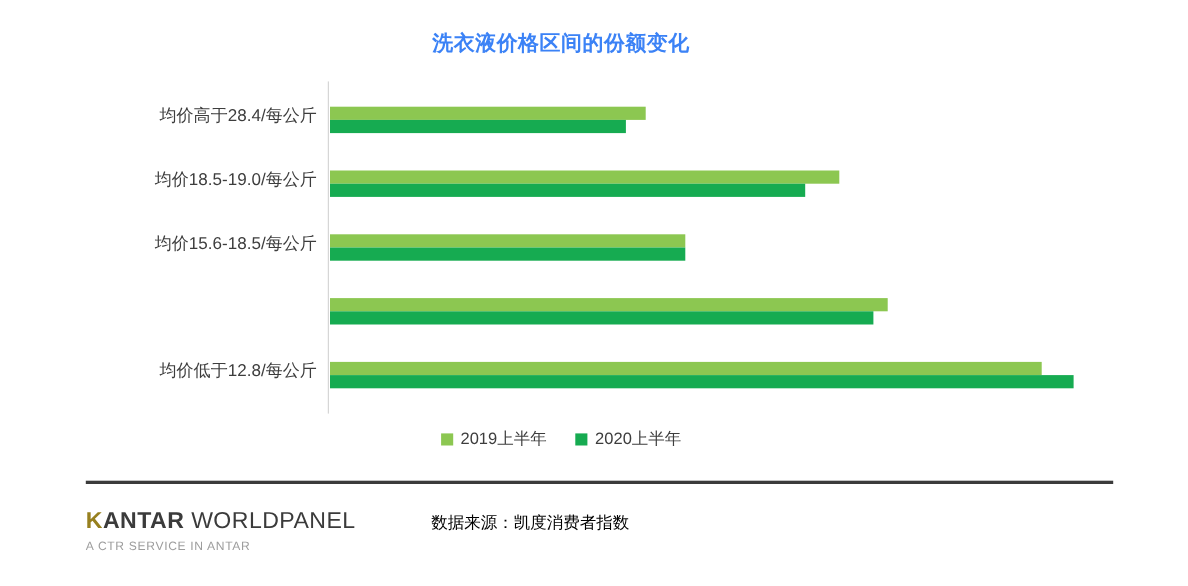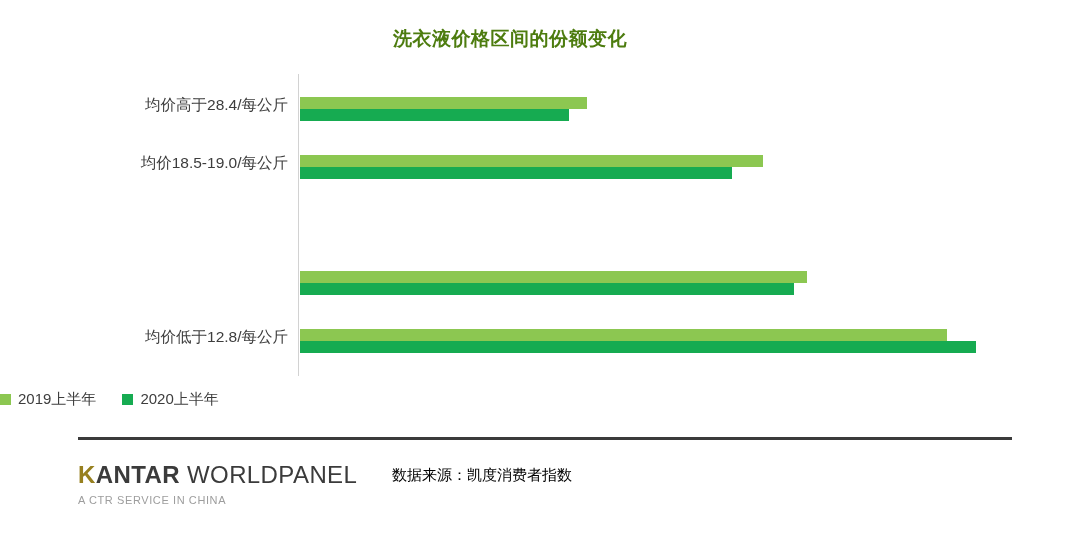--- a/index.html
+++ b/index.html
@@ -19,21 +19,21 @@
 
   
   .chart-title {
     position: absolute;
     left: 0;
     top: 26px;
     width: 1020px;
     text-align: center;
     font-size: 19px;
     font-weight: bold;
-    color: #4d7c0f;
+    color: #3b82f6;
     letter-spacing: 0.5px;
   }
 
   
   .plot-area {
     position: absolute;
     left: 0;
     top: 74px;
     width: 1080px;
     height: 306px;
@@ -84,20 +84,21 @@
     background: #16ab51;
   }
 
   
   .legend {
     position: absolute;
     left: 0;
     top: 390px;
     width: 1020px;
     display: flex;
+    justify-content: center;
     align-items: center;
     gap: 26px;
   }
   .legend-item {
     display: flex;
     align-items: center;
     gap: 7px;
   }
   .legend-swatch {
     width: 11px;
@@ -125,21 +126,21 @@
     top: 452px;
     width: 1080px;
     height: 80px;
   }
   .brand {
     position: absolute;
     left: 78px;
     top: 10px;
   }
   .brand-name {
-    font-size: 24px;
+    font-size: 21px;
     letter-spacing: 0.4px;
     color: #3b3b3b;
     white-space: nowrap;
     line-height: 1.1;
   }
   .brand-name .brand-k {
     color: #97801f;
     font-weight: bold;
   }
   .brand-name .brand-bold {
@@ -175,20 +176,25 @@
       <div class="bar-row" style="top: 8px;">
         <div class="cat-label">均价高于28.4/每公斤</div>
         <div class="bar series-0" title="2019上半年 12.9%" style="width: 287.025px; background: rgb(140, 199, 81);"></div>
         <div class="bar series-1" title="2020上半年 12.1%" style="width: 269.225px; background: rgb(22, 171, 81);"></div>
       </div>
       <div class="bar-row" style="top: 66px;">
         <div class="cat-label">均价18.5-19.0/每公斤</div>
         <div class="bar series-0" title="2019上半年 20.8%" style="width: 462.8px; background: rgb(140, 199, 81);"></div>
         <div class="bar series-1" title="2020上半年 19.4%" style="width: 431.65px; background: rgb(22, 171, 81);"></div>
       </div>
+      <div class="bar-row" style="top: 124px;">
+        <div class="cat-label">均价15.6-18.5/每公斤</div>
+        <div class="bar series-0" title="2019上半年 14.5%" style="width: 322.625px; background: rgb(140, 199, 81);"></div>
+        <div class="bar series-1" title="2020上半年 14.5%" style="width: 322.625px; background: rgb(22, 171, 81);"></div>
+      </div>
       <div class="bar-row" style="top: 182px;">
         <div class="bar series-0" title="2019上半年 22.8%" style="width: 507.3px; background: rgb(140, 199, 81);"></div>
         <div class="bar series-1" title="2020上半年 22.2%" style="width: 493.95px; background: rgb(22, 171, 81);"></div>
       </div>
       <div class="bar-row" style="top: 240px;">
         <div class="cat-label">均价低于12.8/每公斤</div>
         <div class="bar series-0" title="2019上半年 29.1%" style="width: 647.475px; background: rgb(140, 199, 81);"></div>
         <div class="bar series-1" title="2020上半年 30.4%" style="width: 676.4px; background: rgb(22, 171, 81);"></div>
       </div>
     </div>
@@ -204,16 +210,16 @@
       <span class="legend-label">2020上半年</span>
     </div>
   </div>
 
 <div class="footer-rule"></div>
 <div class="footer">
   <div class="brand">
     <div class="brand-name">
       <span class="brand-k">K</span><span class="brand-bold">ANTAR</span><span class="brand-light"> WORLDPANEL</span>
     </div>
-    <div class="brand-tagline">A CTR SERVICE IN CHINA</div>
+    <div class="brand-tagline">A CTR SERVICE IN ANTAR</div>
   </div>
   <div class="data-source">数据来源：凯度消费者指数</div>
 </div>
 
 </body></html>

